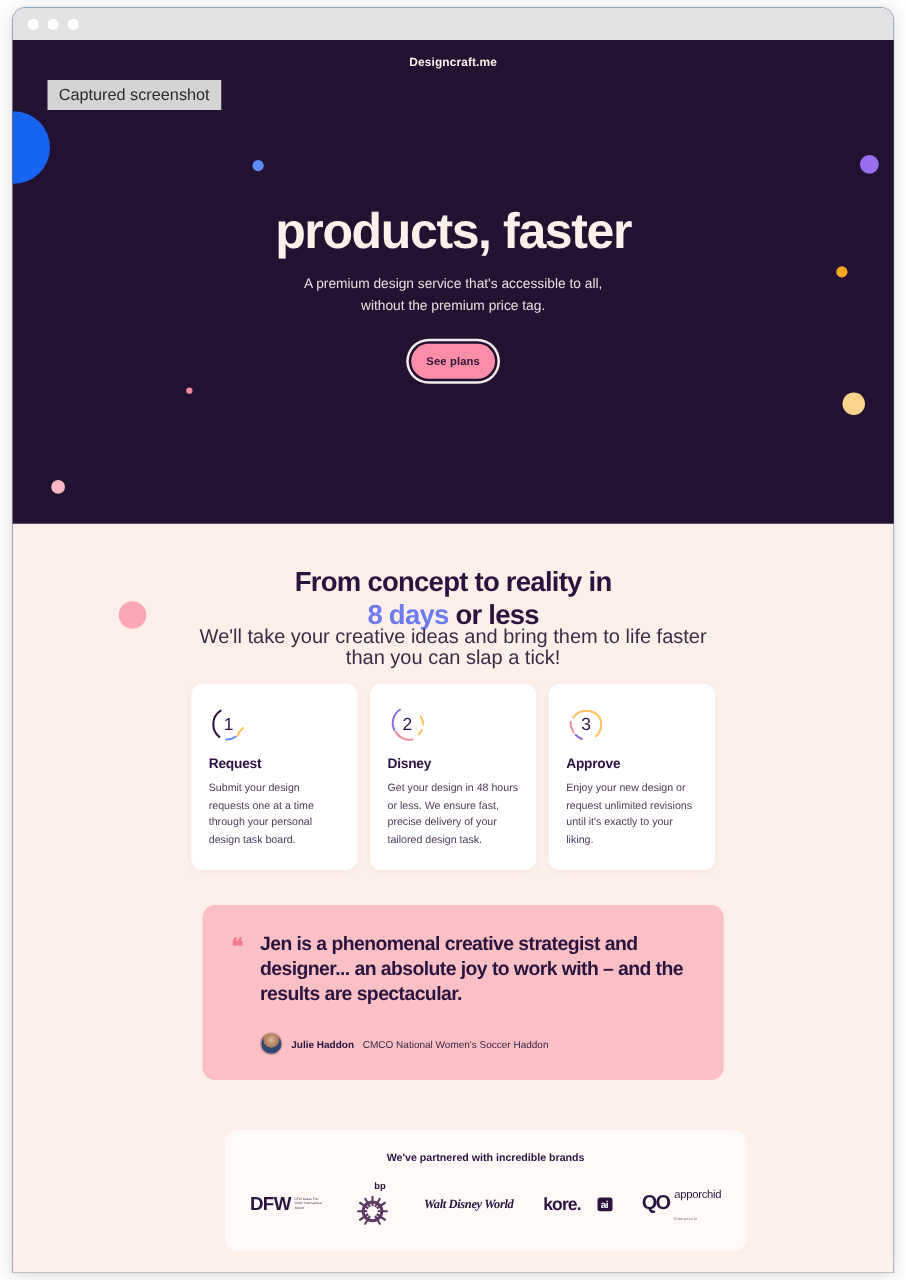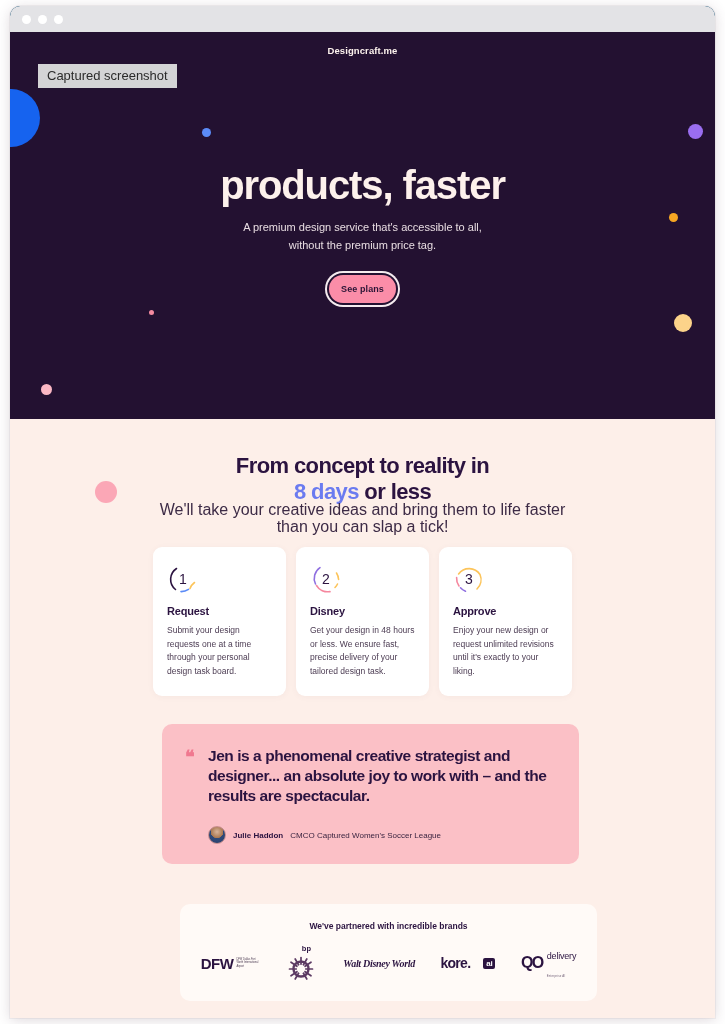--- a/index.html
+++ b/index.html
@@ -474,21 +474,21 @@
         <p class="card-body">Enjoy your new design or request unlimited revisions until it's exactly to your liking.</p>
       </div>
     </div>
 
     <div id="testimonial">
       <span id="quote-mark">❝</span>
       <p id="quote-text">Jen is a phenomenal creative strategist and designer... an absolute joy to work with – and the results are spectacular.</p>
       <div id="attrib">
         <span id="avatar"></span>
         <span id="attrib-name">Julie Haddon</span>
-        <span id="attrib-role">CMCO Captured Women's Soccer League</span>
+        <span id="attrib-role">CMCO National Women's Soccer Haddon</span>
       </div>
     </div>
 
     <div id="brands">
       <div id="brands-title">We've partnered with incredible brands</div>
       <div id="brand-row">
 
         <div class="brand">
           <span class="brand-dfw">DFW</span>
           <span class="brand-dfw-sub">DFW Dallas Fort Worth International Airport</span>
@@ -522,21 +522,21 @@
         </div>
 
         <div class="brand brand-kore">
           <span>kore.</span>
           <span class="kore-badge">ai</span>
         </div>
 
         <div class="brand brand-apporchid">
           <span class="ap-mark">QO</span>
           <span>
-            <span class="ap-text">delivery</span><br>
+            <span class="ap-text">apporchid</span><br>
             <span class="ap-sub">Enterprise AI</span>
           </span>
         </div>
 
       </div>
     </div>
 
   </div>
 
   <div id="capture-badge">Captured screenshot</div>

